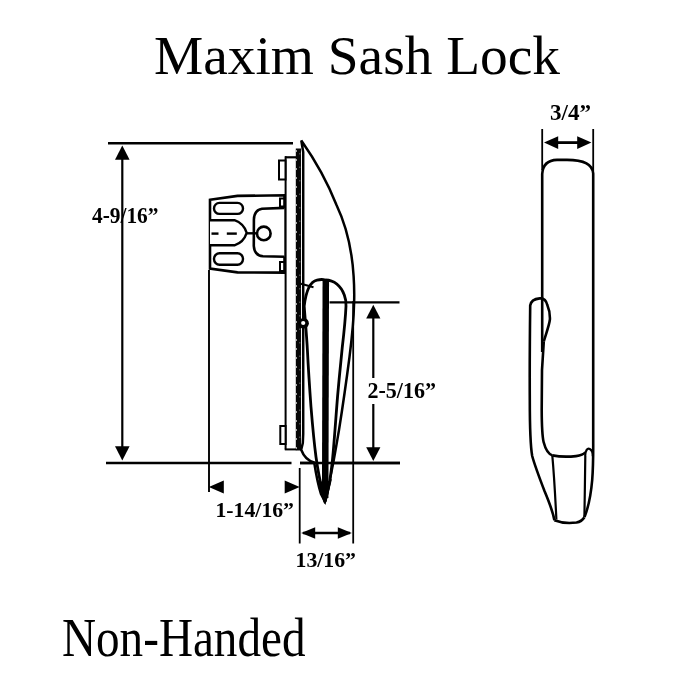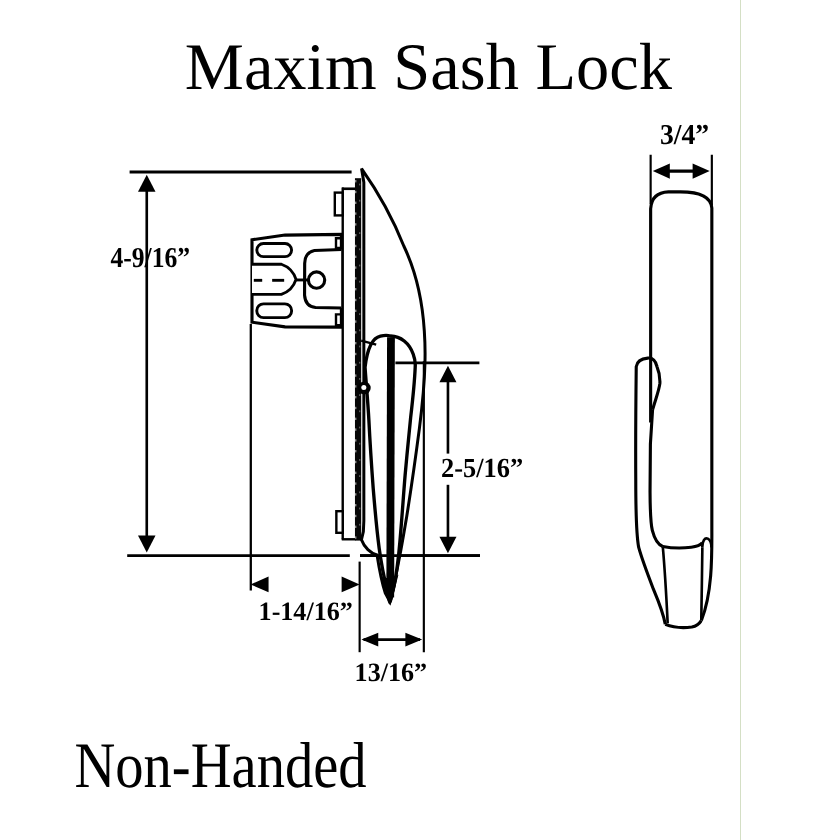--- a/index.html
+++ b/index.html
@@ -1,16 +1,16 @@
 <!DOCTYPE html>
 <html><head>
 <meta charset="utf-8">
 <style>
   html,body{margin:0;padding:0;background:#fff;}
-  #page{position:relative;width:617px;height:700px;background:#4d7c0f;overflow:hidden;}
+  #page{position:relative;width:617px;height:700px;background:#5eead4;overflow:hidden;}
   svg text{font-family:"Liberation Serif", serif;fill:#000;-webkit-font-smoothing:antialiased;}
 </style>
 </head>
 <body>
 <div id="page">
 <svg width="700" height="700" viewBox="0 0 700 700">
 <rect width="700" height="700" fill="#fff"></rect>
 
 <text x="154" y="73.8" font-size="55.5" textLength="406" lengthAdjust="spacingAndGlyphs">Maxim Sash Lock</text>
 <text x="62" y="656" font-size="54" textLength="243.5" lengthAdjust="spacingAndGlyphs">Non-Handed</text>

